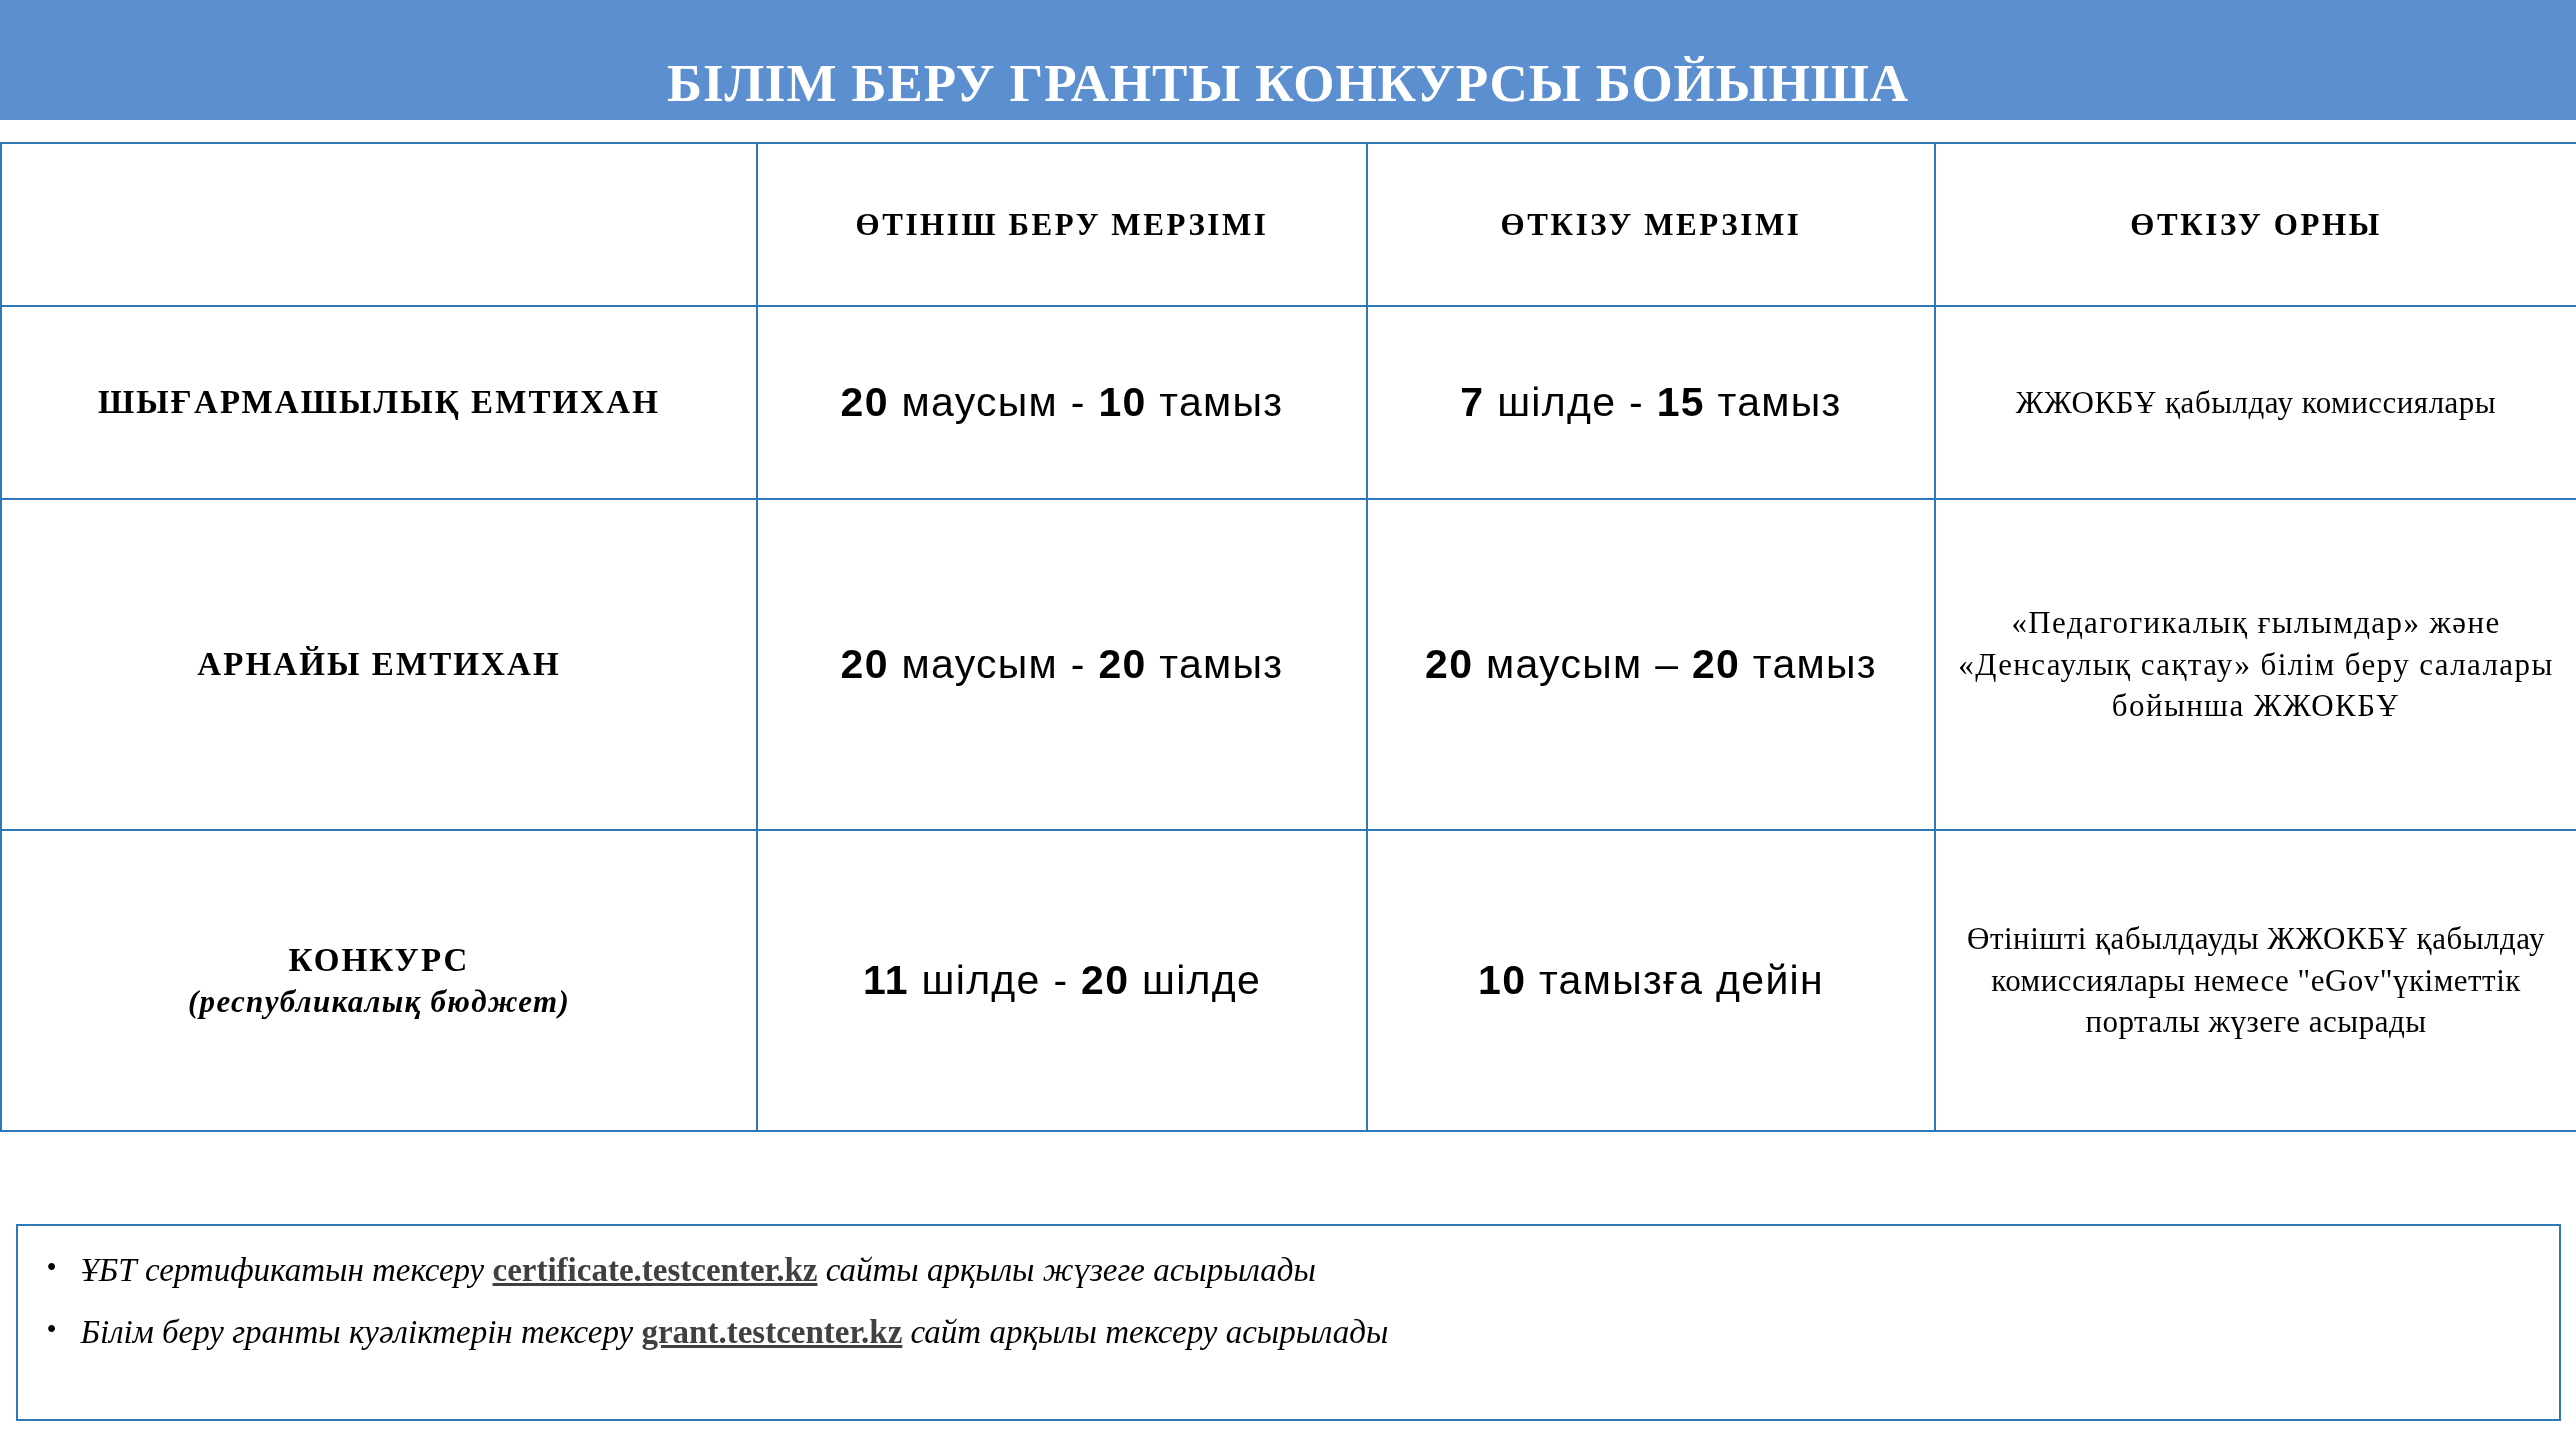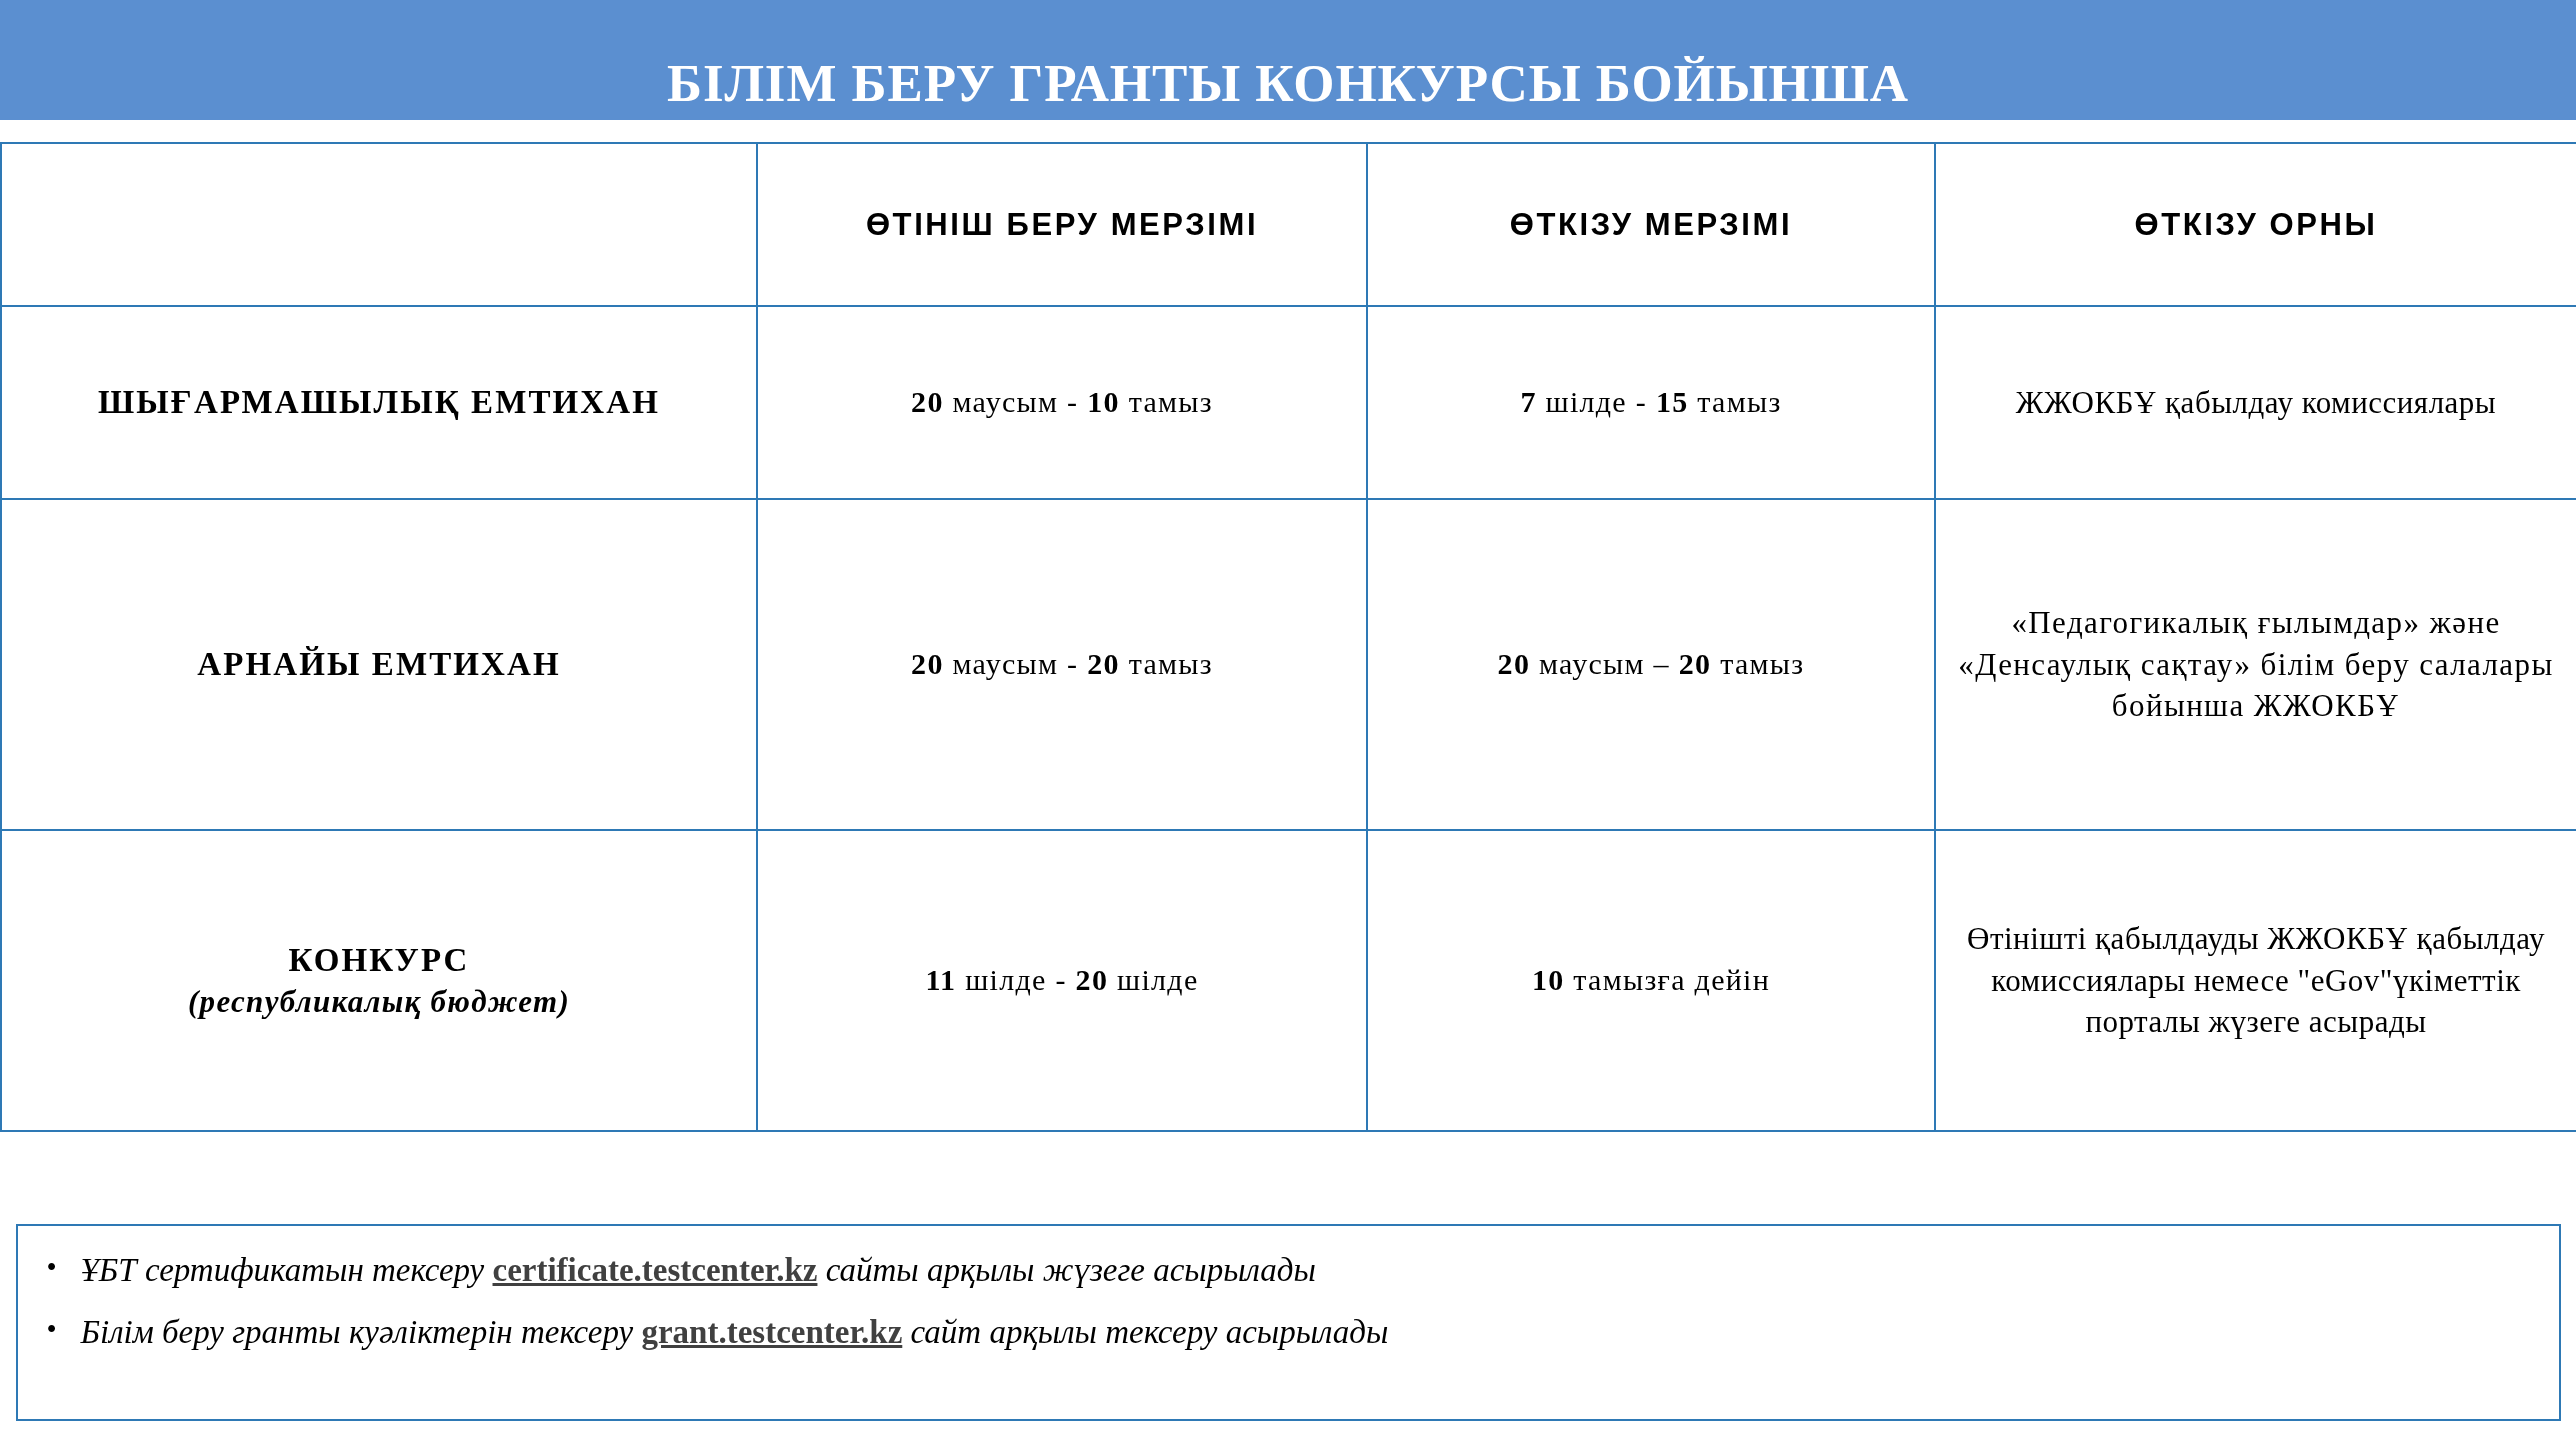--- a/index.html
+++ b/index.html
@@ -66,45 +66,45 @@
   col.c1 { width: 756px; }
   col.c2 { width: 610px; }
   col.c3 { width: 568px; }
   col.c4 { width: 642px; }
 
   .hdr-cell {
     height: 163px;
     font-size: 31px;
     font-weight: bold;
     letter-spacing: 2.6px;
-    font-family: Liberation Sans, sans-serif;
+    font-family: Liberation Serif, serif;
   }
   .hdr-empty { height: 163px; }
 
   .row-label {
     font-size: 33px;
     font-weight: bold;
     letter-spacing: 2.1px;
     line-height: 1.3;
     font-family: "Liberation Serif", serif;
     border-radius: 26px;
   }
   .row-label .sub {
     display: block;
     font-size: 31px;
     font-weight: bold;
     letter-spacing: 1.3px;
     font-style: italic;
   }
 
   .date-cell {
-    font-size: 30px;
+    font-size: 41px;
     letter-spacing: 1.3px;
     line-height: 1.35;
-    font-family: Liberation Serif, serif;
+    font-family: Liberation Sans, sans-serif;
   }
   .date-cell b {
     font-weight: bold;
   }
 
   .place-cell {
     font-size: 31px;
     line-height: 1.35;
     letter-spacing: 0.5px;
     font-family: "Liberation Serif", serif;

